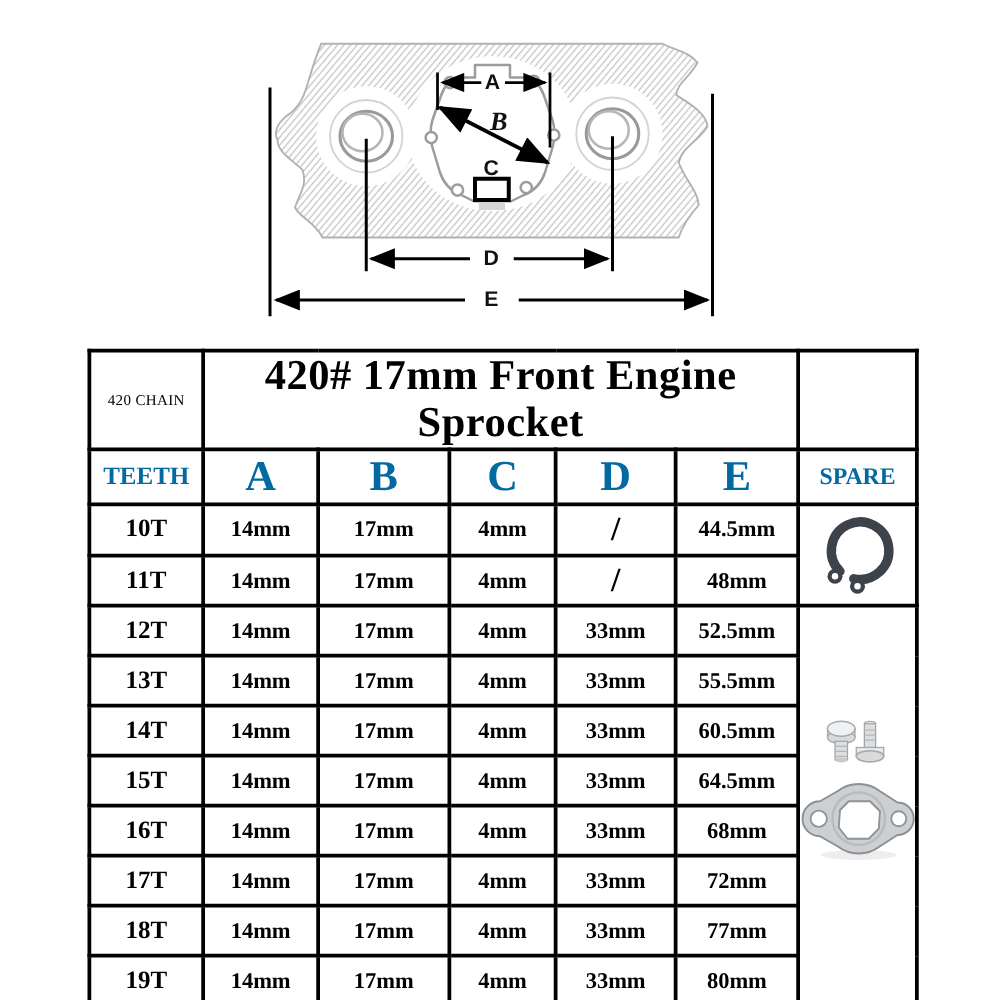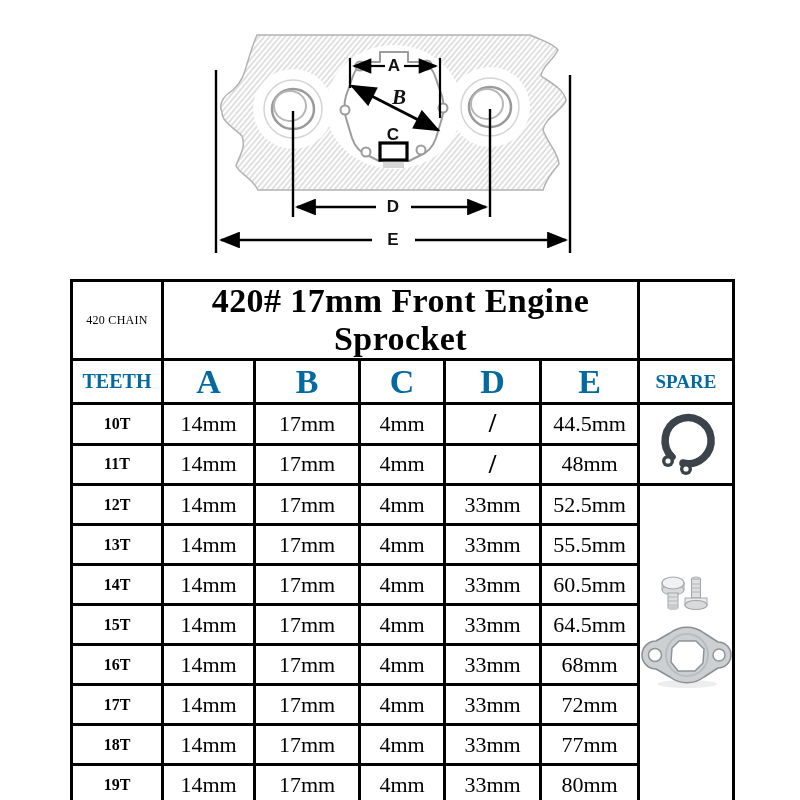--- a/index.html
+++ b/index.html
@@ -21,22 +21,22 @@
     border:3px solid #000;text-align:center;vertical-align:middle;padding:0;overflow:hidden;
   }
   tr.r-head{height:44px;}
   tr.r-data{height:40px;}
   .chain-label{font-size:12px;font-weight:normal;letter-spacing:.3px;}
   .title-cell{font-size:34px;font-weight:bold;letter-spacing:.4px;}
   .red{color:#0369a1;}
   .hdr-teeth{font-size:20px;font-weight:bold;}
   .hdr-letter{font-size:34px;font-weight:bold;}
   .hdr-spare{font-size:19px;font-weight:bold;margin-top:22px;}
-  .cell-teeth{font-size:16px;font-weight:bold;}
-  .cell-val{font-size:22px;font-weight:normal;}
+  .cell-teeth{font-size:20px;font-weight:bold;}
+  .cell-val{font-size:18px;font-weight:bold;}
   .cell-slash{font-size:27px;font-weight:bold;}
   .spare-cell{background:#fff;}
   .spare-cell svg{display:block;margin:0 auto;}
 </style>
 </head>
 <body>
 
 <div class="diagram-wrap">
 <svg width="800" height="272" viewBox="0 0 800 272">
   <defs>

